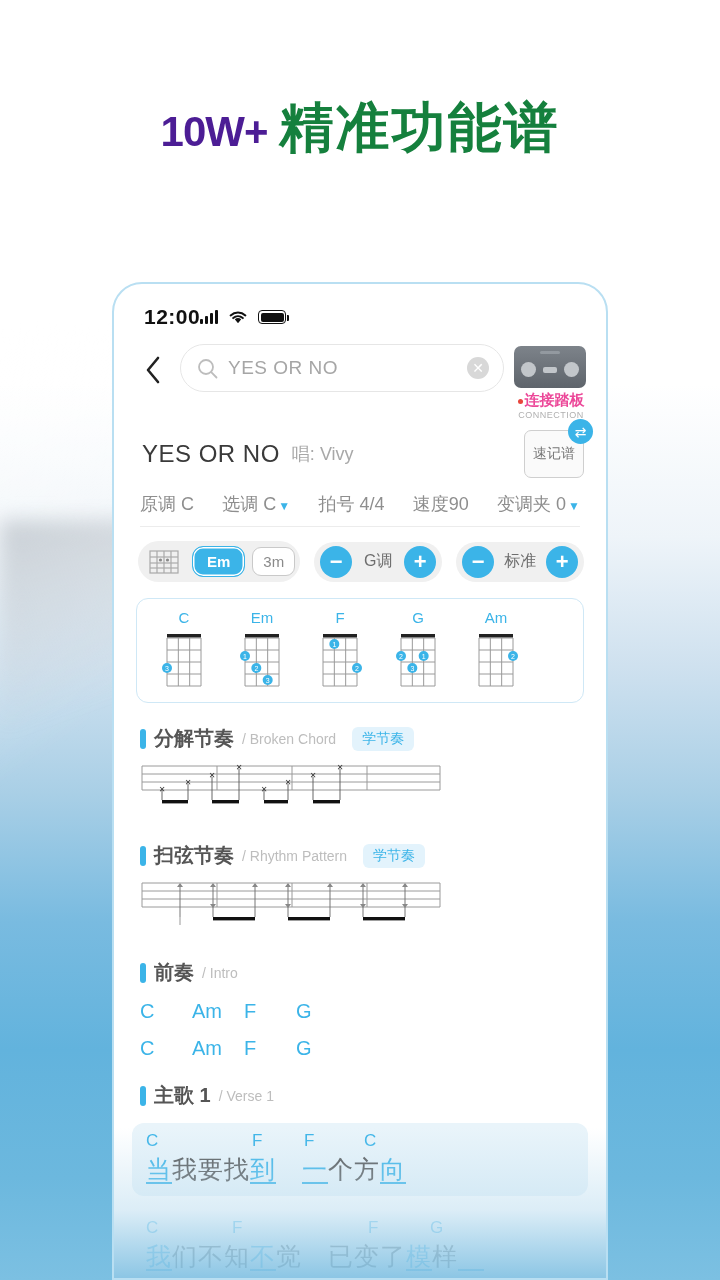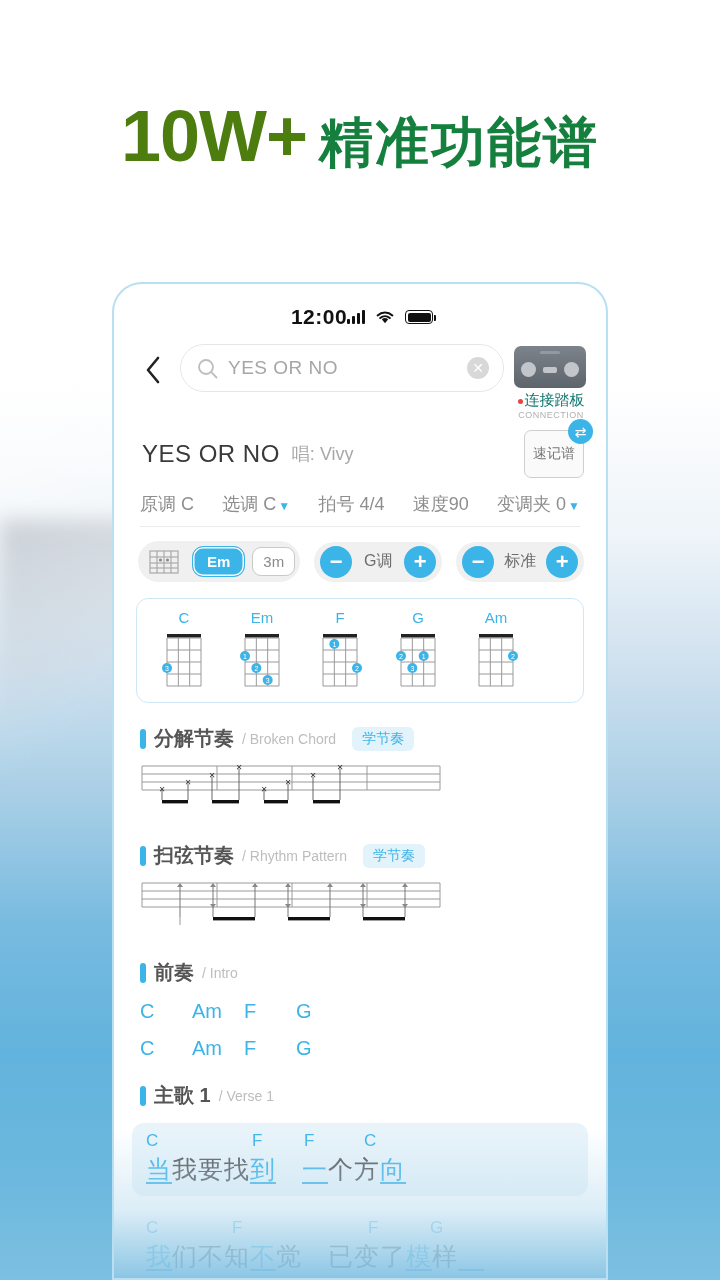--- a/index.html
+++ b/index.html
@@ -35,41 +35,41 @@
   
   #headline{
     position:absolute; left:0; top:100px; width:720px;
     text-align:center;
     font-weight:bold;
     font-size:54px;
     letter-spacing:1px;
     white-space:nowrap;
     line-height:1;
   }
-  #headline .num{ color:#4d7c0f; font-size:72px; letter-spacing:-1px; }
+  #headline .num{ color:#4c1d95; font-size:42px; letter-spacing:-1px; }
   #headline .zh { color:#15803d; margin-left:12px; letter-spacing:2px;}
 
   
   #phone{
     position:absolute; left:112px; top:282px;
     width:496px; height:998px;
     background:#ffffff;
     border:2px solid #b9dff2;
     border-top-left-radius:30px; border-top-right-radius:30px;
     overflow:hidden;
   }
   #phone-fade{
     position:absolute; left:0; bottom:0; width:100%; height:150px;
     background:linear-gradient(180deg, rgba(255,255,255,0) 0%, rgba(190,222,240,.55) 55%, rgba(120,188,224,.85) 100%);
     pointer-events:none;
   }
 
   
   .statusbar{
-    height:52px; display:flex; align-items:center; justify-content:center;
+    height:52px; display:flex; align-items:center; justify-content:flex-start;
     padding:14px 26px 0 30px;
   }
   .sb-time{ font-size:21px; font-weight:bold; color:#111; letter-spacing:.5px; }
   .sb-icons{ display:flex; align-items:center; gap:10px; }
   .sig{ display:flex; align-items:flex-end; gap:2px; height:14px;}
   .sig i{ display:block; width:3px; background:#111; border-radius:1px;}
   .sig i:nth-child(1){height:5px}.sig i:nth-child(2){height:8px}
   .sig i:nth-child(3){height:11px}.sig i:nth-child(4){height:14px}
   .batt{ width:28px;height:14px;border:1.5px solid #111;border-radius:4px;position:relative;}
   .batt::after{content:"";position:absolute;right:-4px;top:4px;width:2px;height:6px;background:#111;border-radius:0 1px 1px 0;}
@@ -89,21 +89,21 @@
   
   .pedal{ width:74px; flex:none; text-align:center; margin-top:2px;}
   .pedal-dev{ width:72px;height:42px;border-radius:7px;
     background:linear-gradient(180deg,#7d838a,#5e646b); position:relative; }
   .pedal-dev .brand{position:absolute;top:5px;left:50%;transform:translateX(-50%);
     width:20px;height:3px;background:#9aa0a6;border-radius:2px;opacity:.8;}
   .pedal-dev .knob{position:absolute;top:16px;width:15px;height:15px;border-radius:50%;background:#c2c6ca;}
   .pedal-dev .knob.l{left:7px}.pedal-dev .knob.r{right:7px}
   .pedal-dev .mid{position:absolute;top:21px;left:50%;transform:translateX(-50%);
     width:14px;height:6px;background:#c2c6ca;border-radius:2px;}
-  .pedal-label{ font-size:15px;color:#0f766e;font-weight:normal;margin-top:3px;white-space:nowrap;}
+  .pedal-label{ font-size:15px;color:#ec4899;font-weight:bold;margin-top:3px;white-space:nowrap;}
   .pedal-label .dot{display:inline-block;width:5px;height:5px;border-radius:50%;background:#e8453c;vertical-align:middle;margin-right:2px;}
   .pedal-sub{ font-size:9px;color:#b0b0b0;letter-spacing:.5px;}
 
   
   .songrow{ display:flex;align-items:center;padding:10px 22px 0 28px; position:relative;}
   .song-title{ font-size:24px;color:#3a3a3a;letter-spacing:.5px;}
   .song-singer{ font-size:18px;color:#a8a8a8;margin-left:12px;}
   .quickbtn{
     margin-left:auto; border:1px solid #cfcfcf;border-radius:7px;background:#fafafa;
     font-size:14px;color:#777;padding:14px 8px;position:relative;

